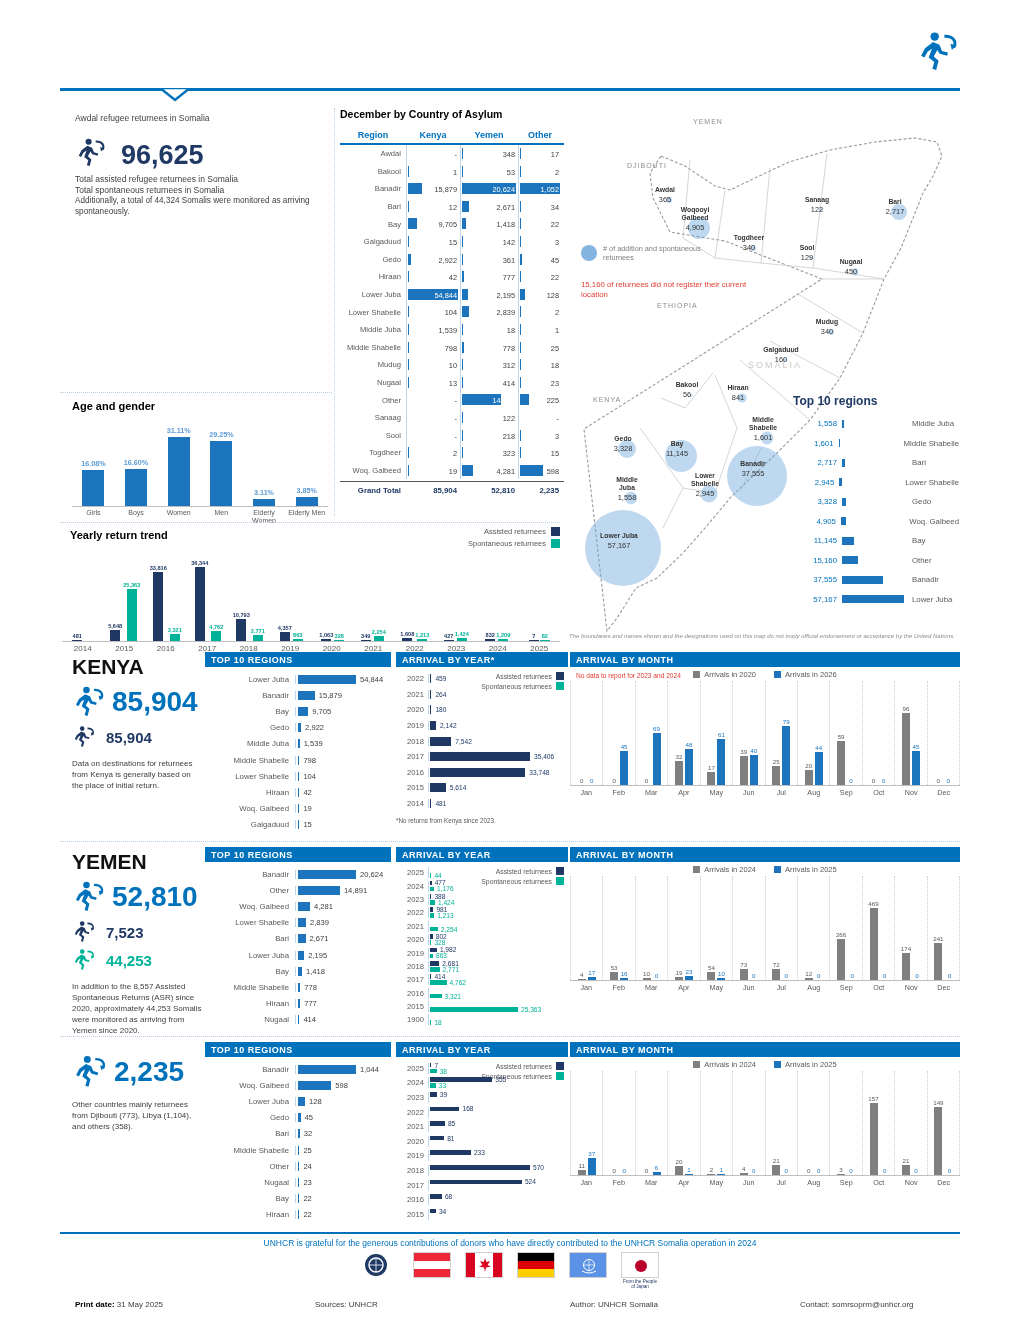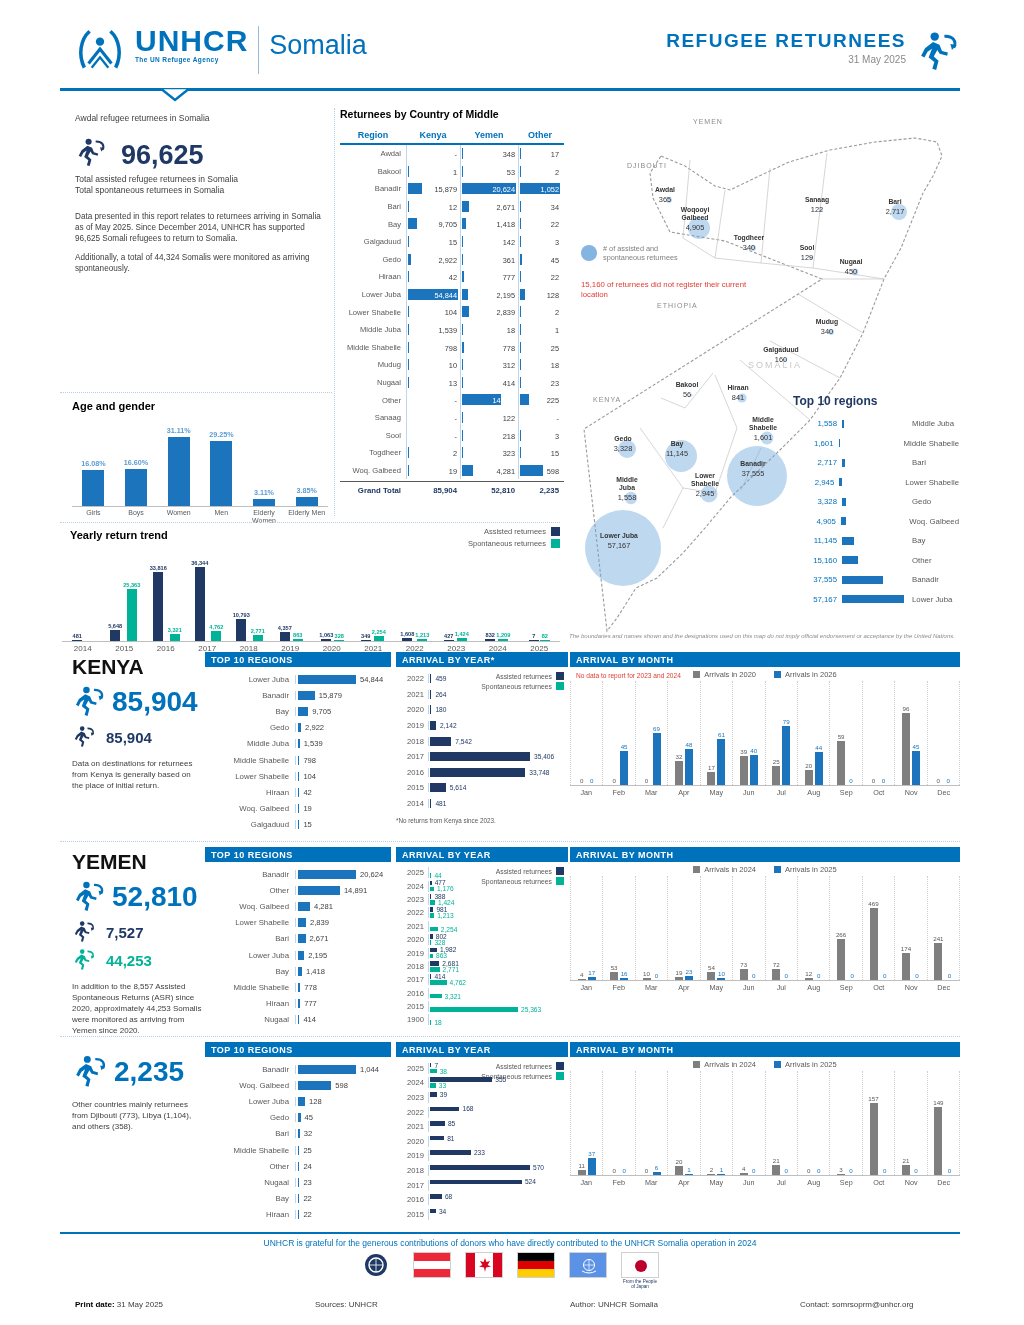--- a/index.html
+++ b/index.html
@@ -106,40 +106,21 @@
   .flag-cap{font-size:4.6px;color:#1F3864;text-align:center;margin-top:1px;line-height:1.1;}
   .foot-info{font-size:8px;color:#404040;}
   .foot-info b{color:#000;}
   svg text{font-family:"Liberation Sans",sans-serif;}
 </style>
 </head>
 <body>
 
 <div class="page">
 
-  <div class="abs" style="left:75px;top:26px;display:flex;align-items:flex-start;gap:10px;">
-    <span id="unhcr-emblem"><svg width="50" height="50" viewBox="0 0 48 48">
-          <path d="M14,5 C5,13 3,28 9,40" fill="none" stroke="#0072BC" stroke-width="3.4"></path>
-          <path d="M34,5 C43,13 45,28 39,40" fill="none" stroke="#0072BC" stroke-width="3.4"></path>
-          <circle cx="24" cy="15" r="4" fill="#0072BC"></circle>
-          <path d="M13,36 L24,22 L35,36" fill="none" stroke="#0072BC" stroke-width="3"></path>
-          <path d="M16,40 L24,30 L32,40" fill="none" stroke="#0072BC" stroke-width="2.2"></path>
-        </svg></span>
-    <div>
-      <div class="hdr-org">UNHCR</div>
-      <div class="hdr-tag">The UN Refugee Agency</div>
-    </div>
-    <div class="vline" style="height:48px;"></div>
-    <div class="hdr-office" style="margin-top:4px;">Somalia</div>
-  </div>
   <div class="abs" style="right:64px;top:30px;display:flex;align-items:flex-start;gap:10px;">
-    <div>
-      <div class="hdr-title">REFUGEE RETURNEES</div>
-      <div class="hdr-date">31 May 2025</div>
-    </div>
     <span id="hdr-runner"><svg width="44" height="44" viewBox="0 0 24 24">
           <circle cx="10.2" cy="3.6" r="2.3" fill="#0072BC"></circle>
           <path fill="#0072BC" d="M9.3 6.6 L12.8 8.1 L14.2 11.4 L17.4 12.3 L17 14.1 L12.9 13 L11.6 10.9 L9.7 14.4 L12.3 16.8 L11 21.8 L8.9 21.2 L10 17.4 L6.9 15 L8.7 10.2 L6.3 11.9 L4.6 15 L2.8 14 L4.9 9.9 Z"></path>
           <path d="M15.5 3.4 C20.5 3.2 22.3 6.4 20.6 9.6" fill="none" stroke="#0072BC" stroke-width="1.6"></path>
           <polygon points="22.2,8.2 19.6,10.9 18.8,7.6" fill="#0072BC"></polygon>
         </svg></span>
   </div>
   <div class="abs hdr-rule" style="left:60px;right:64px;top:88px;"></div>
   <svg class="abs" style="left:160px;top:88px;" width="30" height="14">
     <polygon points="0,0 15,12 30,0" fill="#ffffff" stroke="#0072BC" stroke-width="2.5"></polygon>
@@ -154,21 +135,20 @@
             <path fill="#1F3864" d="M9.3 6.6 L12.8 8.1 L14.2 11.4 L17.4 12.3 L17 14.1 L12.9 13 L11.6 10.9 L9.7 14.4 L12.3 16.8 L11 21.8 L8.9 21.2 L10 17.4 L6.9 15 L8.7 10.2 L6.3 11.9 L4.6 15 L2.8 14 L4.9 9.9 Z"></path>
             <path d="M15.5 3.4 C20.5 3.2 22.3 6.4 20.6 9.6" fill="none" stroke="#1F3864" stroke-width="1.6"></path>
             <polygon points="22.2,8.2 19.6,10.9 18.8,7.6" fill="#1F3864"></polygon>
           </svg></span>
       <span class="fig-num-2">96,625</span>
     </div>
     <div class="fig-label">Total assisted refugee returnees in Somalia</div>
 
     <div class="fig-label">Total spontaneous returnees in Somalia</div>
 
-    <p class="para" style="margin-top:16px;">Data presented in this report relates to returnees arriving in Somalia as of May 2025. Since December 2014, UNHCR has supported 96,625 Somali refugees to return to Somalia.</p>
     <p class="para">Additionally, a total of 44,324 Somalis were monitored as arriving spontaneously.</p>
   </div>
 
   <div class="abs dot-h" style="left:60px;top:392px;width:272px;"></div>
   <div class="abs" style="left:72px;top:400px;width:256px;">
     <div class="mini-title">Age and gender</div>
     <div id="ag-plot" class="ag-plot" style="margin-top:8px;">
         <div class="ag-col">
           <div class="ag-pct">16.08%</div>
           <div class="ag-bar" style="height: 35.8354px;"></div>
@@ -200,21 +180,21 @@
         <div class="ag-cat">Women</div>
         <div class="ag-cat">Men</div>
         <div class="ag-cat">Elderly Women</div>
         <div class="ag-cat">Elderly Men</div>
       </div>
   </div>
   <div class="abs dot-h" style="left:60px;top:522px;width:500px;"></div>
   <div class="abs dot-v" style="left:334px;top:108px;height:408px;"></div>
 
   <div class="abs" style="left:340px;top:108px;width:224px;">
-    <div class="tbl-title">Returnees by Country of Middle</div>
+    <div class="tbl-title">December by Country of Asylum</div>
     <div class="tbl-head" style="margin-top:10px;">
       <span>Region</span>
       <span>Kenya</span>
       <span>Yemen</span>
       <span>Other</span>
     </div>
     <div id="tbl-body">
         <div class="tbl-row">
           <span class="tbl-name">Awdal</span>
           <div class="tbl-cell">
@@ -592,21 +572,21 @@
       <g id="map-neighbors">
           <text x="128" y="26" font-size="7" fill="#8c8c8c" letter-spacing="1">YEMEN</text>
           <text x="62" y="70" font-size="7" fill="#8c8c8c" letter-spacing="1">DJIBOUTI</text>
           <text x="92" y="210" font-size="7" fill="#8c8c8c" letter-spacing="1">ETHIOPIA</text>
           <text x="28" y="304" font-size="7" fill="#8c8c8c" letter-spacing="1">KENYA</text>
           <text x="210" y="270" font-size="9" fill="#c9c9c9" letter-spacing="2" text-anchor="middle">SOMALIA</text>
         </g>
     </svg>
     <div class="abs map-legend" style="left:16px;top:146px;width:120px;">
       <span class="map-dot"></span>
-      <span># of assisted and spontaneous returnees</span>
+      <span># of addition and spontaneous returnees</span>
     </div>
     <div class="abs map-red" style="left:16px;top:182px;">15,160 of returnees did not register their current location</div>
     <div class="abs" style="left:228px;top:296px;width:166px;">
       <div class="map10-title">Top 10 regions</div>
       <div id="map10-rows" style="margin-top:6px;">
           <div class="map10-row">
             <span class="map10-val">1,558</span>
             <div class="map10-track">
               <div class="map10-bar" style="width: 1.68972px;"></div>
             </div>
@@ -1170,21 +1150,21 @@
           </svg>
           <span class="sec-num-main">52,810</span>
         </div>
         <div style="display: flex; align-items: center; gap: 10px; margin-top: 6px;">
           <svg width="24" height="24" viewBox="0 0 24 24">
             <circle cx="10.2" cy="3.6" r="2.3" fill="#1F3864"></circle>
             <path fill="#1F3864" d="M9.3 6.6 L12.8 8.1 L14.2 11.4 L17.4 12.3 L17 14.1 L12.9 13 L11.6 10.9 L9.7 14.4 L12.3 16.8 L11 21.8 L8.9 21.2 L10 17.4 L6.9 15 L8.7 10.2 L6.3 11.9 L4.6 15 L2.8 14 L4.9 9.9 Z"></path>
             <path d="M15.5 3.4 C20.5 3.2 22.3 6.4 20.6 9.6" fill="none" stroke="#1F3864" stroke-width="1.6"></path>
             <polygon points="22.2,8.2 19.6,10.9 18.8,7.6" fill="#1F3864"></polygon>
           </svg>
-          <span class="sec-num-navy">7,527</span>
+          <span class="sec-num-navy">7,523</span>
         </div>
         <div style="display: flex; align-items: center; gap: 10px; margin-top: 4px;">
           <svg width="24" height="24" viewBox="0 0 24 24">
             <circle cx="10.2" cy="3.6" r="2.3" fill="#00B398"></circle>
             <path fill="#00B398" d="M9.3 6.6 L12.8 8.1 L14.2 11.4 L17.4 12.3 L17 14.1 L12.9 13 L11.6 10.9 L9.7 14.4 L12.3 16.8 L11 21.8 L8.9 21.2 L10 17.4 L6.9 15 L8.7 10.2 L6.3 11.9 L4.6 15 L2.8 14 L4.9 9.9 Z"></path>
             <path d="M15.5 3.4 C20.5 3.2 22.3 6.4 20.6 9.6" fill="none" stroke="#00B398" stroke-width="1.6"></path>
             <polygon points="22.2,8.2 19.6,10.9 18.8,7.6" fill="#00B398"></polygon>
           </svg>
           <span class="sec-num-teal">44,253</span>
         </div>

